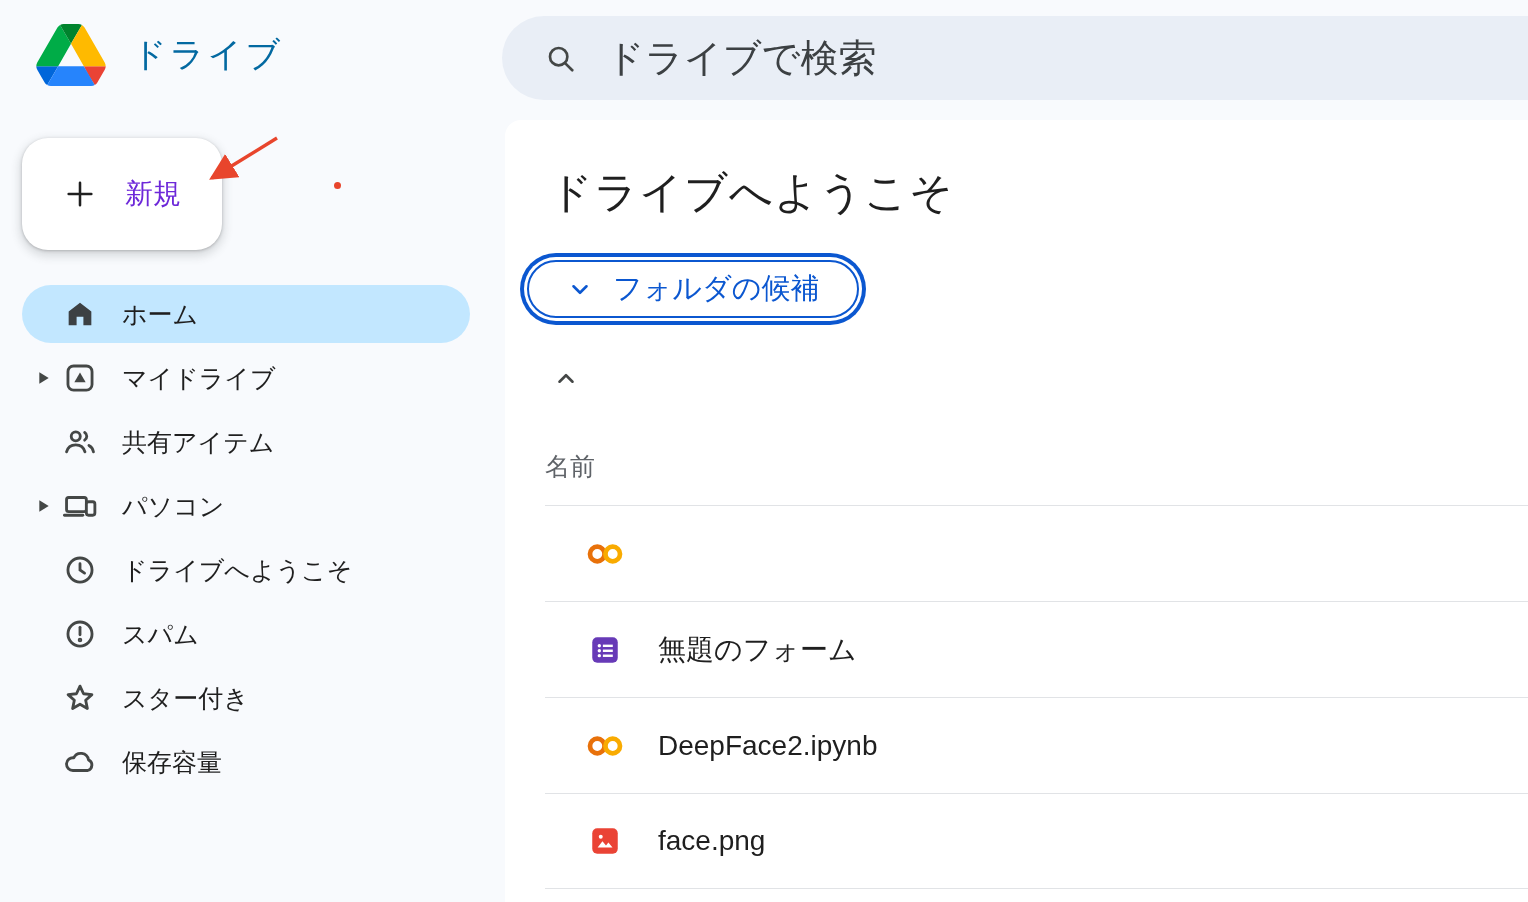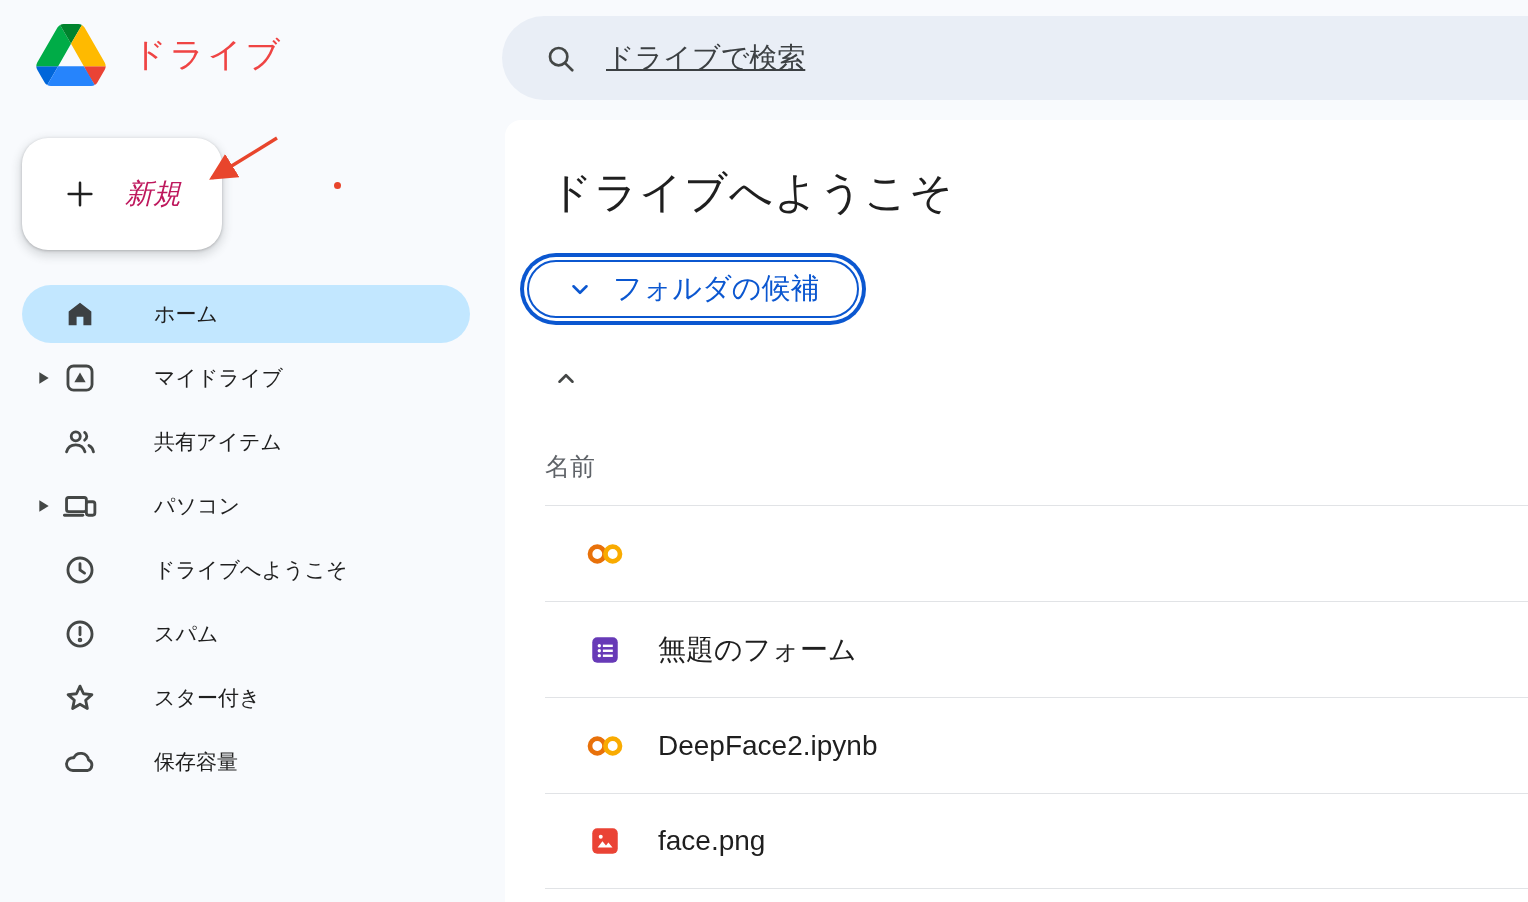--- a/index.html
+++ b/index.html
@@ -8,50 +8,50 @@
     font-family:"Liberation Sans","DejaVu Sans",sans-serif;
     background:#f8fafd; color:#1f1f1f; position:relative;
   }
 
   
   .brand {
     position:absolute; left:36px; top:24px;
     display:flex; align-items:center; gap:26px; cursor:pointer;
   }
   .brand-logo svg { width:70px; height:62px; display:block; }
-  .brand-title { font-size:34px; color:#ef4444; letter-spacing:3px; }
+  .brand-title { font-size:34px; color:#0369a1; letter-spacing:3px; }
 
   .searchbar {
     position:absolute; left:502px; top:16px; width:1070px; height:84px;
     background:#e9eef6; border-radius:42px;
     display:flex; align-items:center; padding-left:42px; gap:30px;
     cursor:text;
   }
   .searchbar svg { width:32px; height:32px; }
-  .search-placeholder { font-size:28px; color:#3c4043;text-decoration:underline; }
+  .search-placeholder { font-size:38px; color:#3c4043; }
 
   
   .sidebar { position:absolute; left:0; top:120px; width:505px; }
 
   .new-btn {
     margin:18px 0 0 22px; width:200px; height:112px;
     background:#fff; border:none; border-radius:26px;
     box-shadow:0 1px 3px rgba(60,64,67,.30), 0 4px 8px 3px rgba(60,64,67,.15);
     display:flex; align-items:center; justify-content:center; gap:28px;
     cursor:pointer;
   }
   .new-btn svg { width:34px; height:34px; }
-  .new-btn-label { font-size:28px; color:#be185d;font-style:italic; }
+  .new-btn-label { font-size:28px; color:#6d28d9; }
 
   .nav { margin-top:35px; }
   .nav-group-gap { margin-top:32px; }
   .nav-item {
     position:relative; height:58px; width:448px; margin:0 0 6px 22px;
     display:flex; align-items:center; padding-left:40px;
-    border-radius:999px; cursor:pointer; font-size:21px; color:#1f1f1f;gap:32px;
+    border-radius:999px; cursor:pointer; font-size:25px; color:#1f1f1f;
   }
   .nav-item.selected { background:#c2e7ff; }
   .nav-icon { width:36px; height:36px; display:flex; align-items:center; justify-content:center; }
   .nav-icon svg { width:34px; height:34px; }
   .nav-label { margin-left:24px; white-space:nowrap; }
   .expander {
     position:absolute; left:16px; top:50%; transform:translateY(-50%);
     width:14px; height:16px; display:flex; align-items:center;
   }
   .expander svg { width:12px; height:14px; }

